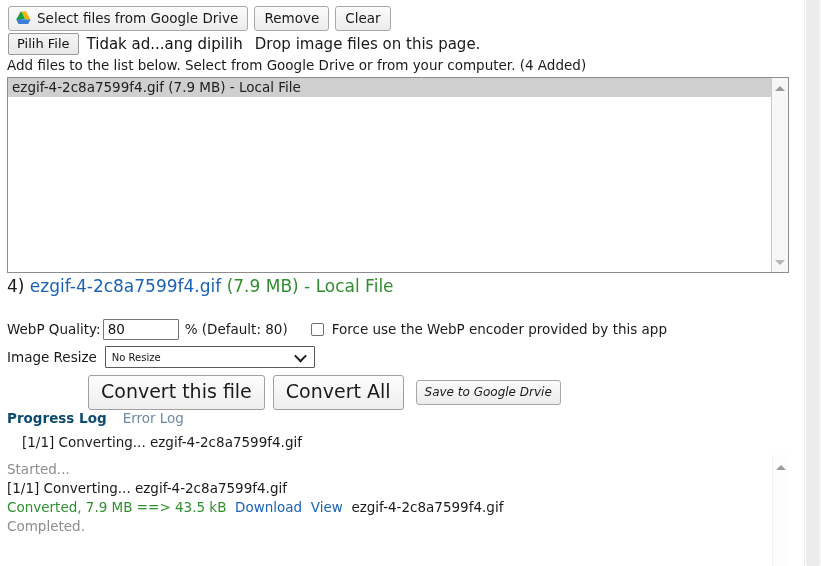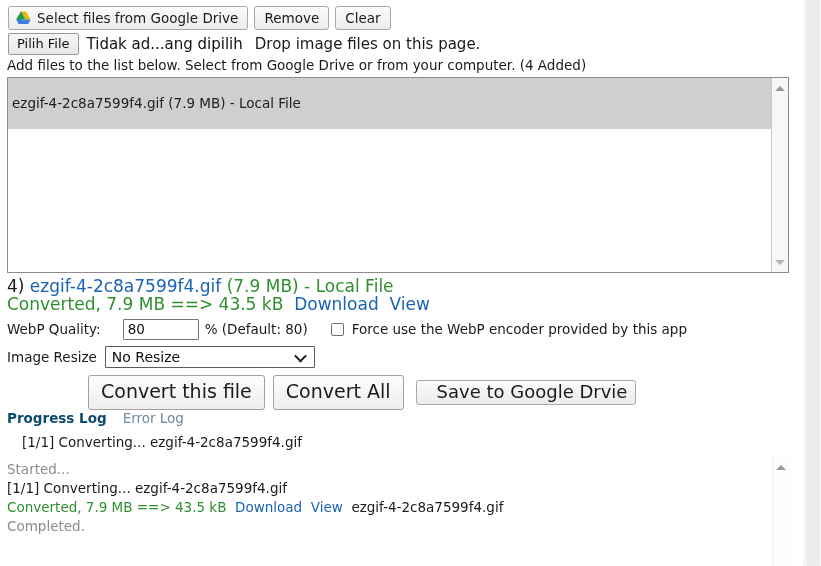--- a/index.html
+++ b/index.html
@@ -57,31 +57,33 @@
     font-family: "DejaVu Sans", "Liberation Sans", sans-serif;
     font-size: 13.5px;
     line-height: 16px;
     color: #1a1a1a;
     vertical-align: middle;
     box-sizing: border-box;
     cursor: default;
     white-space: nowrap;
   }
   .btn.small {
-    font-size: 18px;
-    padding: 3px 8px 4px 20px;
+    font-size: 12px;
+    padding: 3px 8px 4px 8px;
+    font-style: italic;
   }
 
   
   .row1 {
     position: absolute;
     left: 8px;
     top: 6px;
     height: 24px;
     display: flex;
+    align-items: center;
     gap: 6px;
   }
   .gdrive-btn {
     display: inline-flex;
     align-items: center;
     gap: 6px;
     padding: 3px 9px 4px 7px;
   }
   .gdrive-icon {
     width: 15px;
@@ -146,21 +148,21 @@
     position: absolute;
     left: 0;
     top: 0;
     right: 17px;
     bottom: 0;
     background: #fff;
   }
   .list-item {
     height: 19px;
     line-height: 19px;
-    padding: 16px 4px;
+    padding: 0 4px;
     font-size: 13.5px;
     color: #202020;
     background: #cfcfcf;
     white-space: nowrap;
     overflow: hidden;
     text-overflow: ellipsis;
   }
   .lb-scroll {
     position: absolute;
     top: 0;
@@ -218,21 +220,21 @@
     left: 7px;
     top: 318px;
     height: 22px;
     display: flex;
     align-items: center;
     font-size: 13.5px;
     white-space: nowrap;
   }
   .quality-row .lbl { color: #1a1a1a; }
   .q-input {
-    margin-left: 22px;
+    margin-left: 2px;
     width: 76px;
     height: 21px;
     border: 1px solid #767676;
     background: #fff;
     font-family: "DejaVu Sans", "Liberation Sans", sans-serif;
     font-size: 13.5px;
     color: #111;
     padding: 0 4px;
     box-sizing: border-box;
     border-radius: 1px;
@@ -269,21 +271,21 @@
     position: relative;
     margin-left: 8px;
     width: 210px;
     height: 22px;
     border: 1px solid #5a5a5a;
     background: #ffffff;
     box-sizing: border-box;
     display: flex;
     align-items: center;
     padding: 0 6px;
-    font-size: 14px;
+    font-size: 10px;
     color: #111;
     border-radius: 1px;
   }
   .sel .chev {
     position: absolute;
     right: 9px;
     top: 50%;
     transform: translateY(-60%) rotate(45deg);
     width: 7px;
     height: 7px;
@@ -416,25 +418,20 @@
         </div>
     </div>
   </div>
 
   <div class="result">
     <div class="line1">
       <span class="idx">4)</span>
       <a class="link" href="#">ezgif-4-2c8a7599f4.gif</a>
       <span class="green">(7.9 MB) - Local File</span>
     </div>
-    <div class="line2">
-      <span class="green">Converted, 7.9 MB ==&gt; 43.5 kB</span>
-      &nbsp;<a class="link" href="#">Download</a>
-      &nbsp;<a class="link" href="#">View</a>
-    </div>
   </div>
 
   <div class="quality-row">
     <span class="lbl">WebP Quality:</span>
     <input class="q-input" type="text" value="80" style="">
     <span class="q-suffix">% (Default: 80)</span>
     <span class="force-wrap">
       <span class="cb"></span>
       <span>Force use the WebP encoder provided by this app</span>
     </span>

